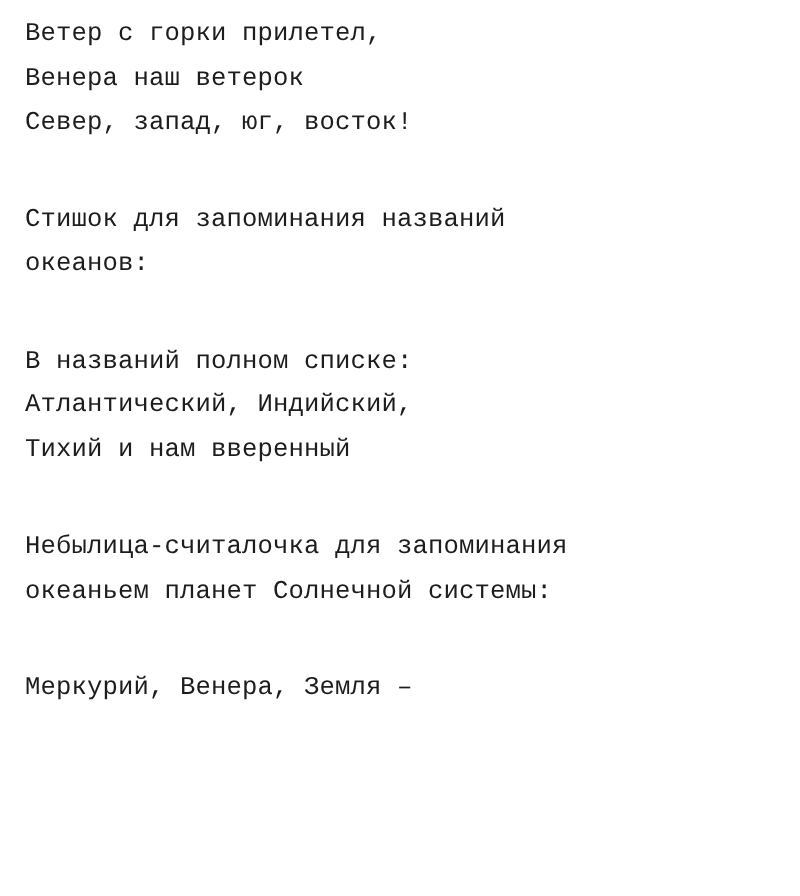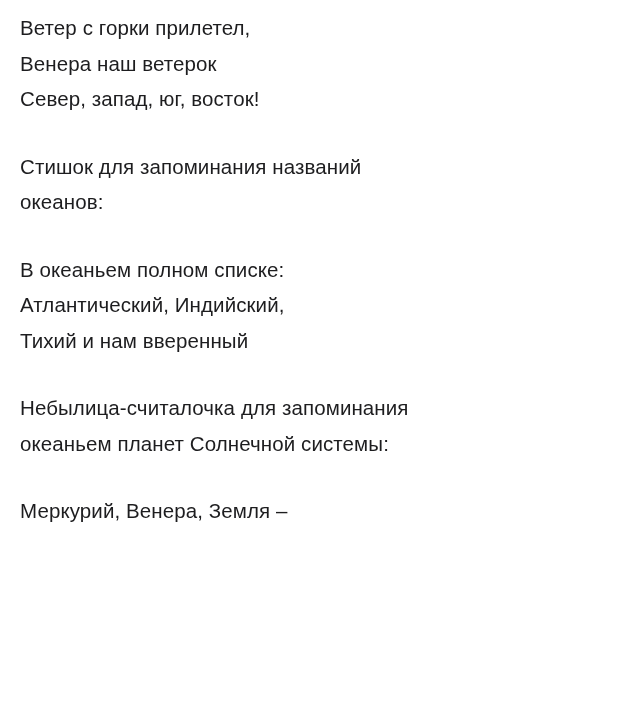--- a/index.html
+++ b/index.html
@@ -13,26 +13,27 @@
     overflow: hidden;
     font-family: "Liberation Sans", sans-serif;
     color: #1d1d1f;
   }
   .page {
     box-sizing: border-box;
     width: 640px;
     height: 717px;
     padding: 10px 20px 0 20px;
     background: #ffffff;
+    font-family: Liberation Mono, monospace;
   }
   .block {
     margin: 0;
   }
   .block + .block {
-    margin-top: 32px;
+    margin-top: 42px;
   }
   .line {
     font-size: 20.5px;
     line-height: 35.5px;
     white-space: pre;
     letter-spacing: 0.1px;
     color: #1d1d1f;
   }
 </style>
 </head>
@@ -45,21 +46,21 @@
     <div class="line">Венера наш ветерок</div>
     <div class="line">Север, запад, юг, восток!</div>
   </div>
 
   <div class="block">
     <div class="line">Стишок для запоминания названий</div>
     <div class="line">океанов:</div>
   </div>
 
   <div class="block">
-    <div class="line">В океаньем полном списке:</div>
+    <div class="line">В названий полном списке:</div>
     <div class="line">Атлантический, Индийский,</div>
     <div class="line">Тихий и нам вверенный</div>
   </div>
 
   <div class="block">
     <div class="line">Небылица-считалочка для запоминания</div>
     <div class="line">океаньем планет Солнечной системы:</div>
   </div>
 
   <div class="block">

